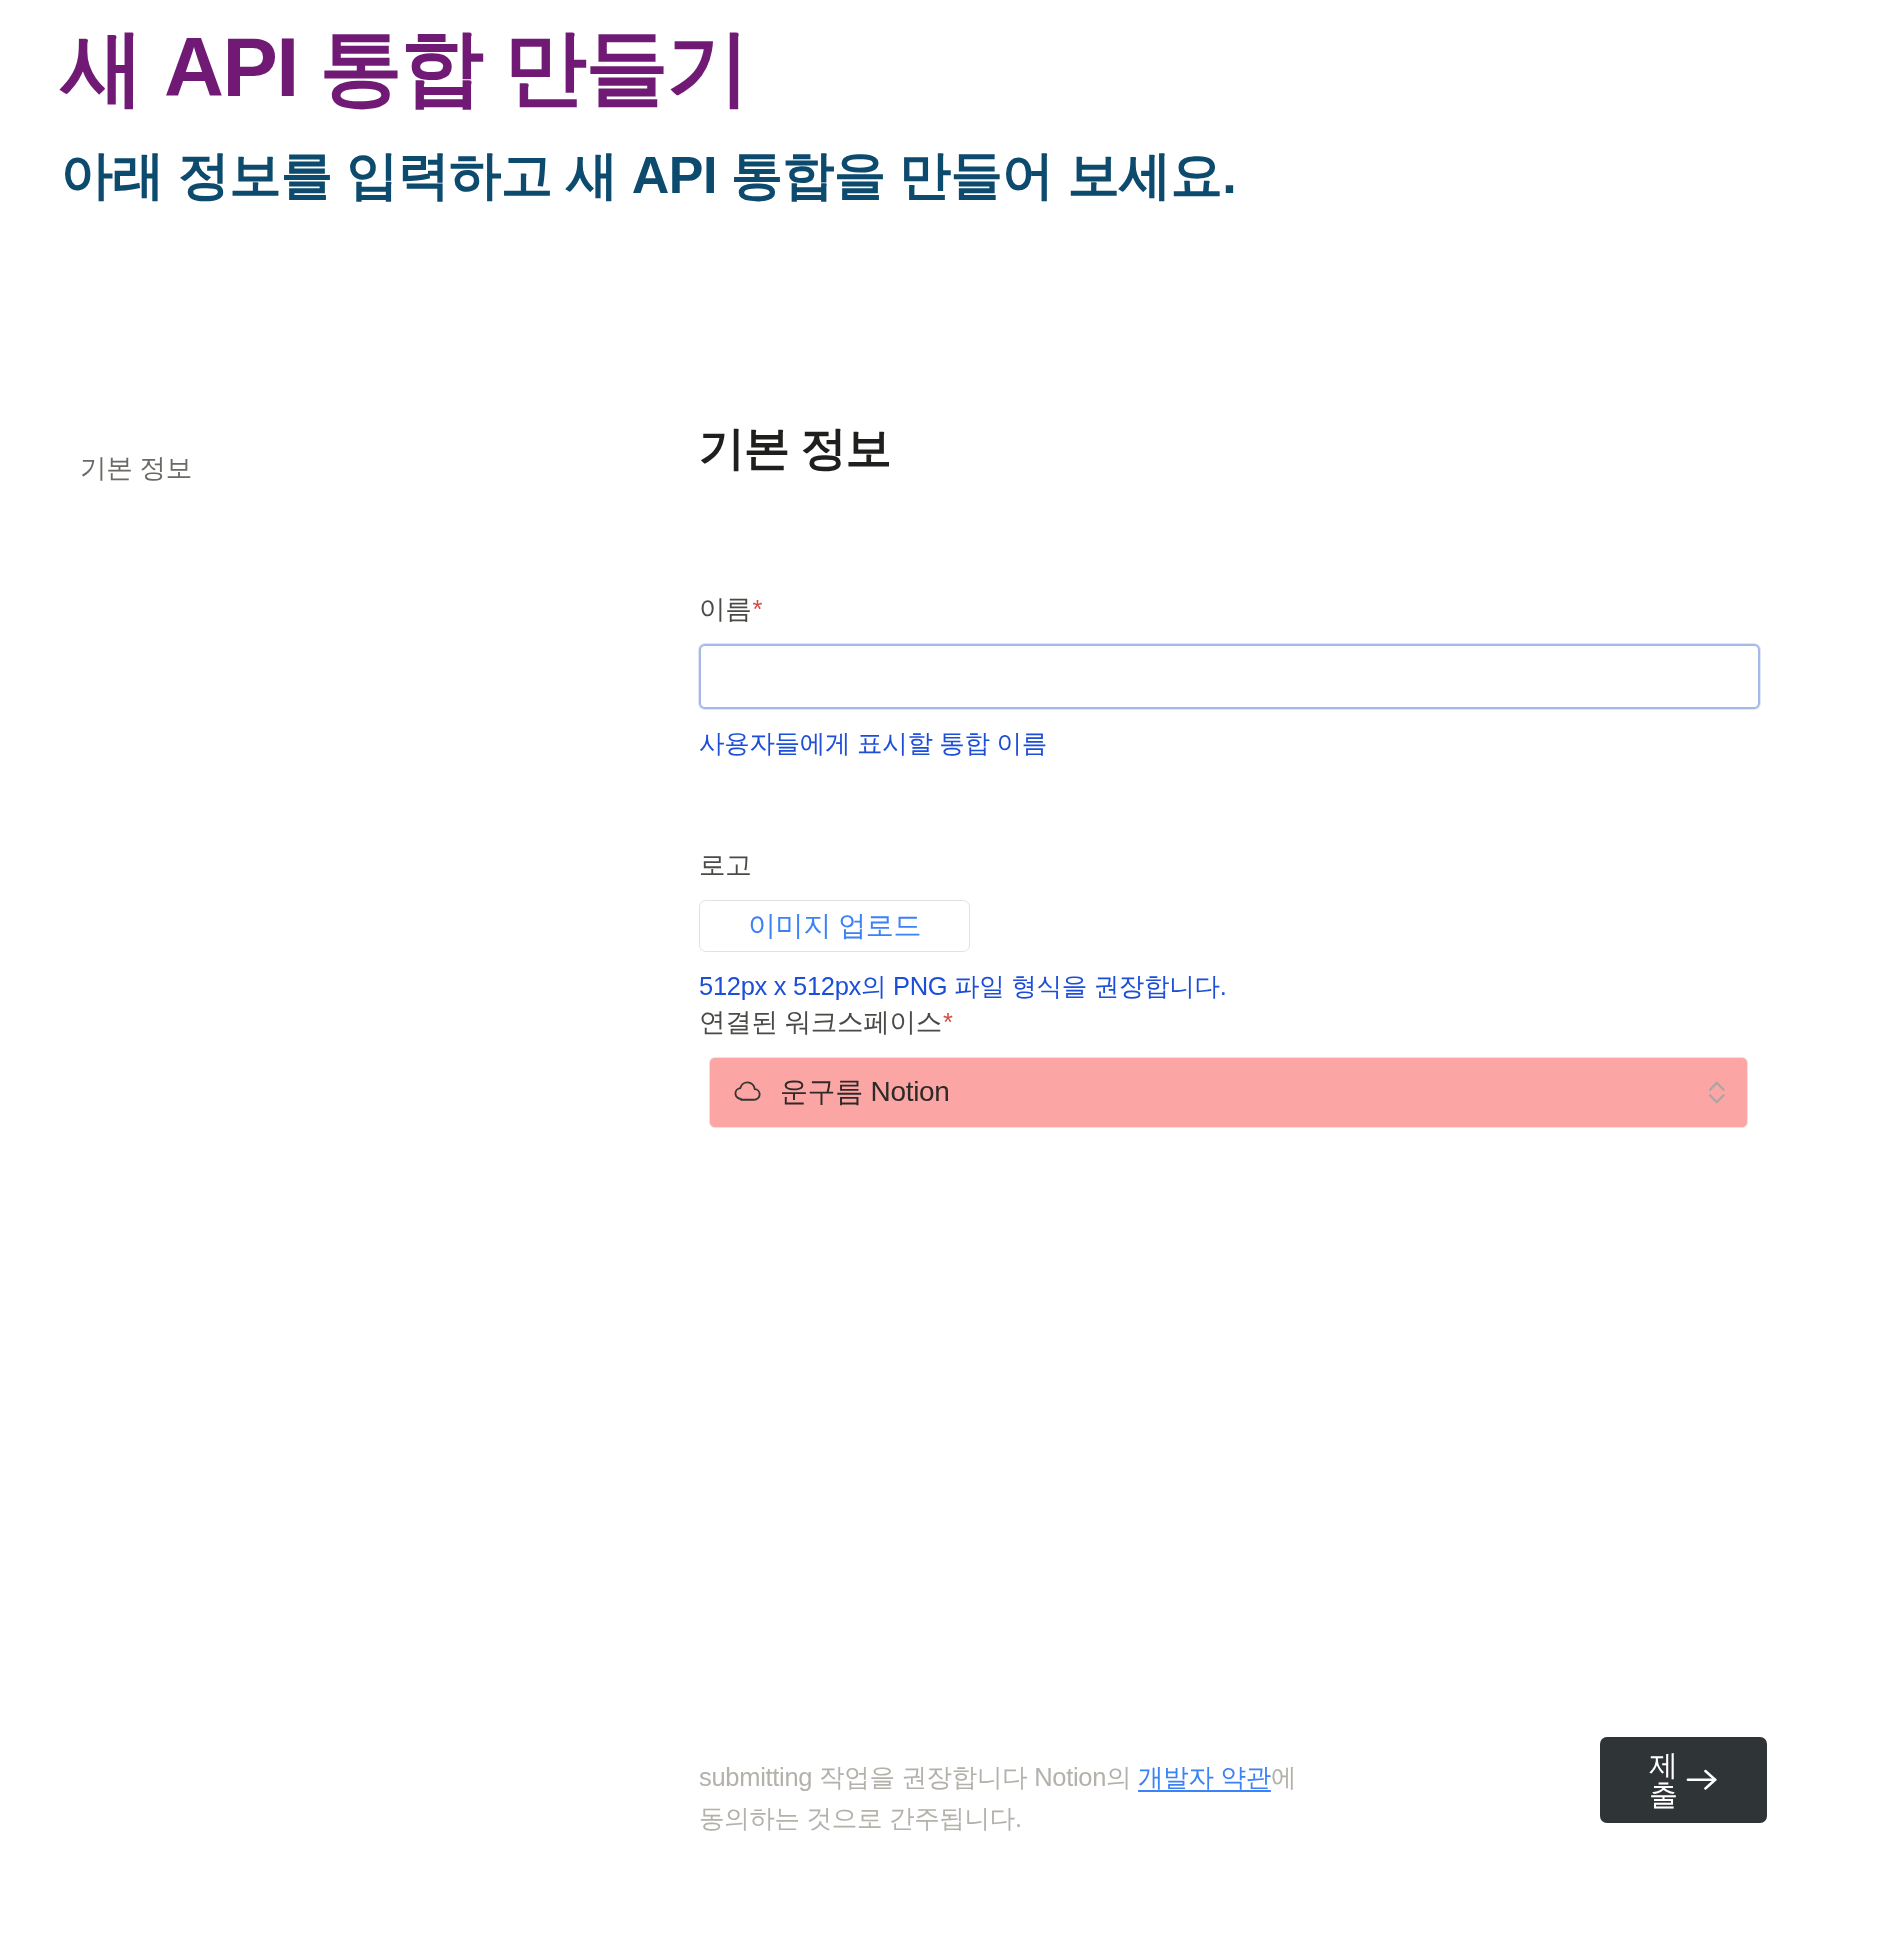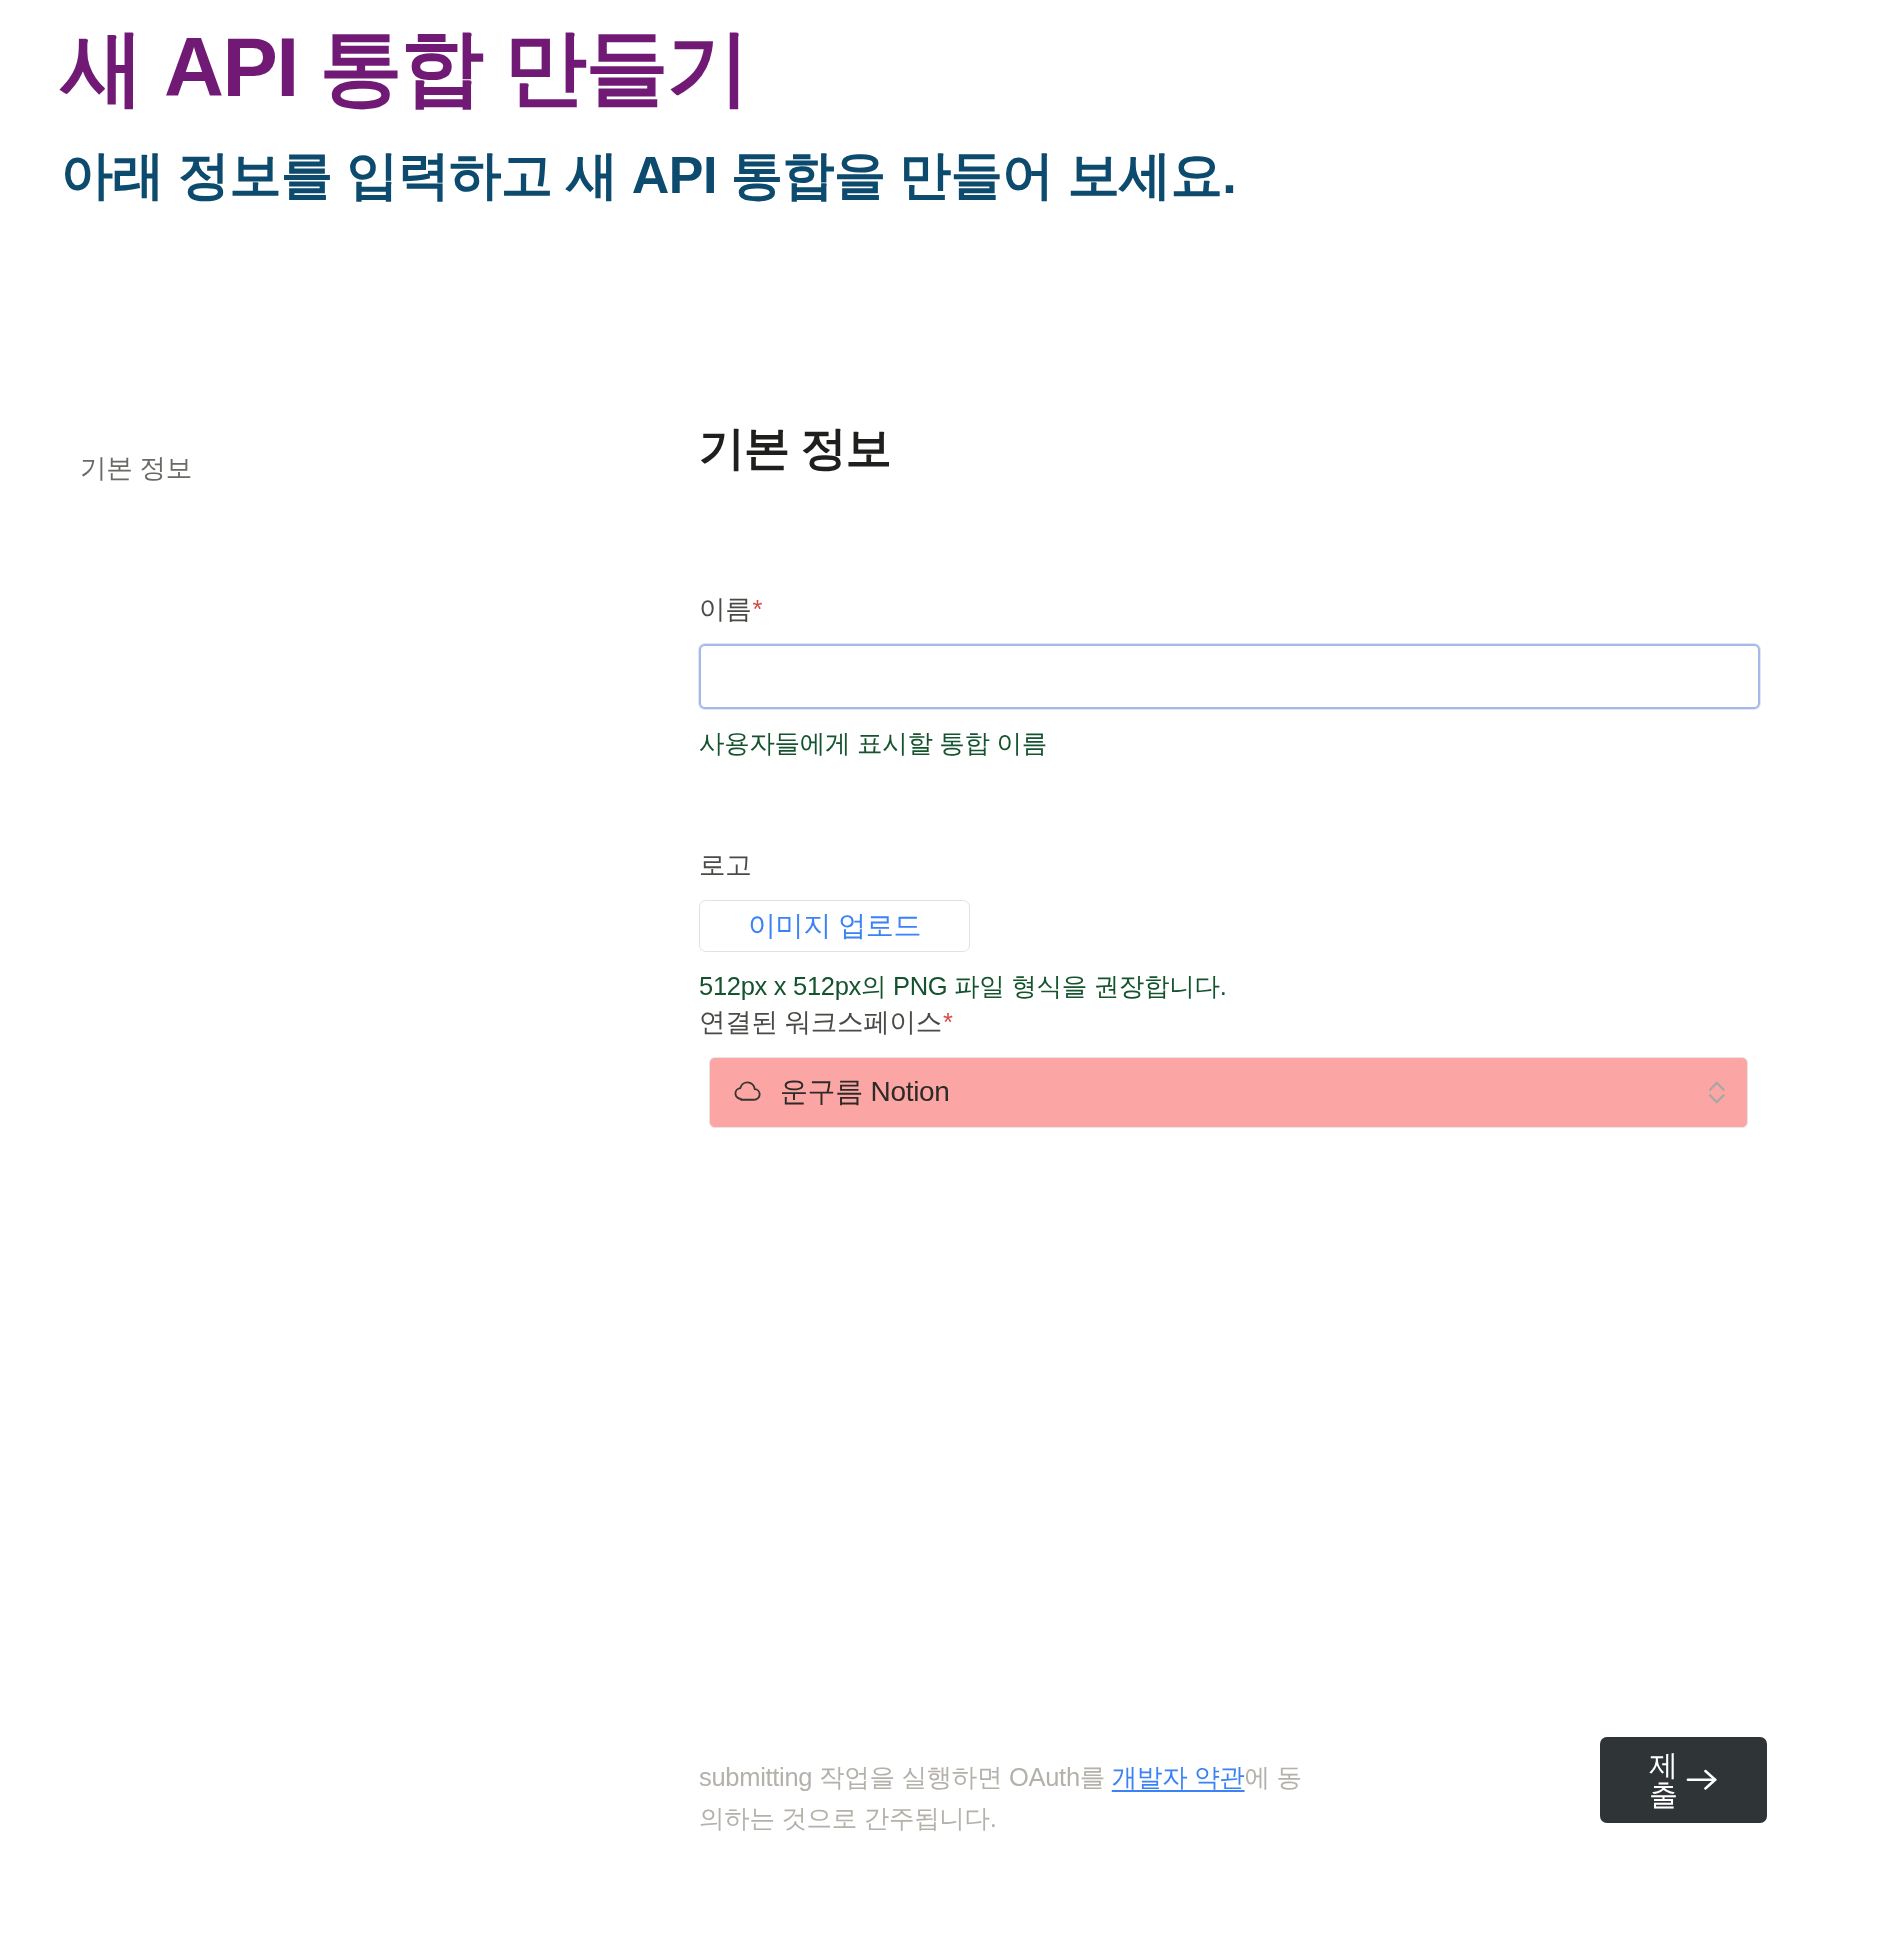--- a/index.html
+++ b/index.html
@@ -121,21 +121,21 @@
     outline: none;
     font-size: 25.5px;
     padding: 0 13.7px;
     color: #37352f;
     font-family: inherit;
     box-shadow: 0 0 0 1px rgba(165,184,230,0.35);
   }
 
   .field-hint {
     font-size: 25.5px;
-    color: #14532d;
+    color: #1d4ed8;
     line-height: 1.45;
     letter-spacing: -0.3px;
     margin-top: 15.7px;
     max-width: 1059px;
   }
   .field-hint.wide { max-width: 1049px; }
 
   .upload-button {
     display: inline-flex;
     align-items: center;
@@ -309,21 +309,21 @@
           </span>
         </div>
 
       </div>
 
     </main>
   </div>
 
   <div class="footer">
     <p class="terms">
-      <span>submitting 작업을 실행하면 OAuth를 </span><a class="terms-link">개발자 약관</a><span>에 동의하는 것으로 간주됩니다.</span>
+      <span>submitting 작업을 권장합니다 Notion의 </span><a class="terms-link">개발자 약관</a><span>에 동의하는 것으로 간주됩니다.</span>
     </p>
 
     <button class="submit-button">
       <span class="submit-label">제출</span>
       <span class="submit-arrow">
         <svg width="37" height="25.5" viewBox="0 0 38 26" fill="none" aria-hidden="true">
           <path d="M4 13h28" stroke="#ffffff" stroke-width="2.6" stroke-linecap="round"></path>
           <path d="M22 4l10 9-10 9" stroke="#ffffff" stroke-width="2.6" stroke-linecap="round" stroke-linejoin="round"></path>
         </svg>
       </span>

